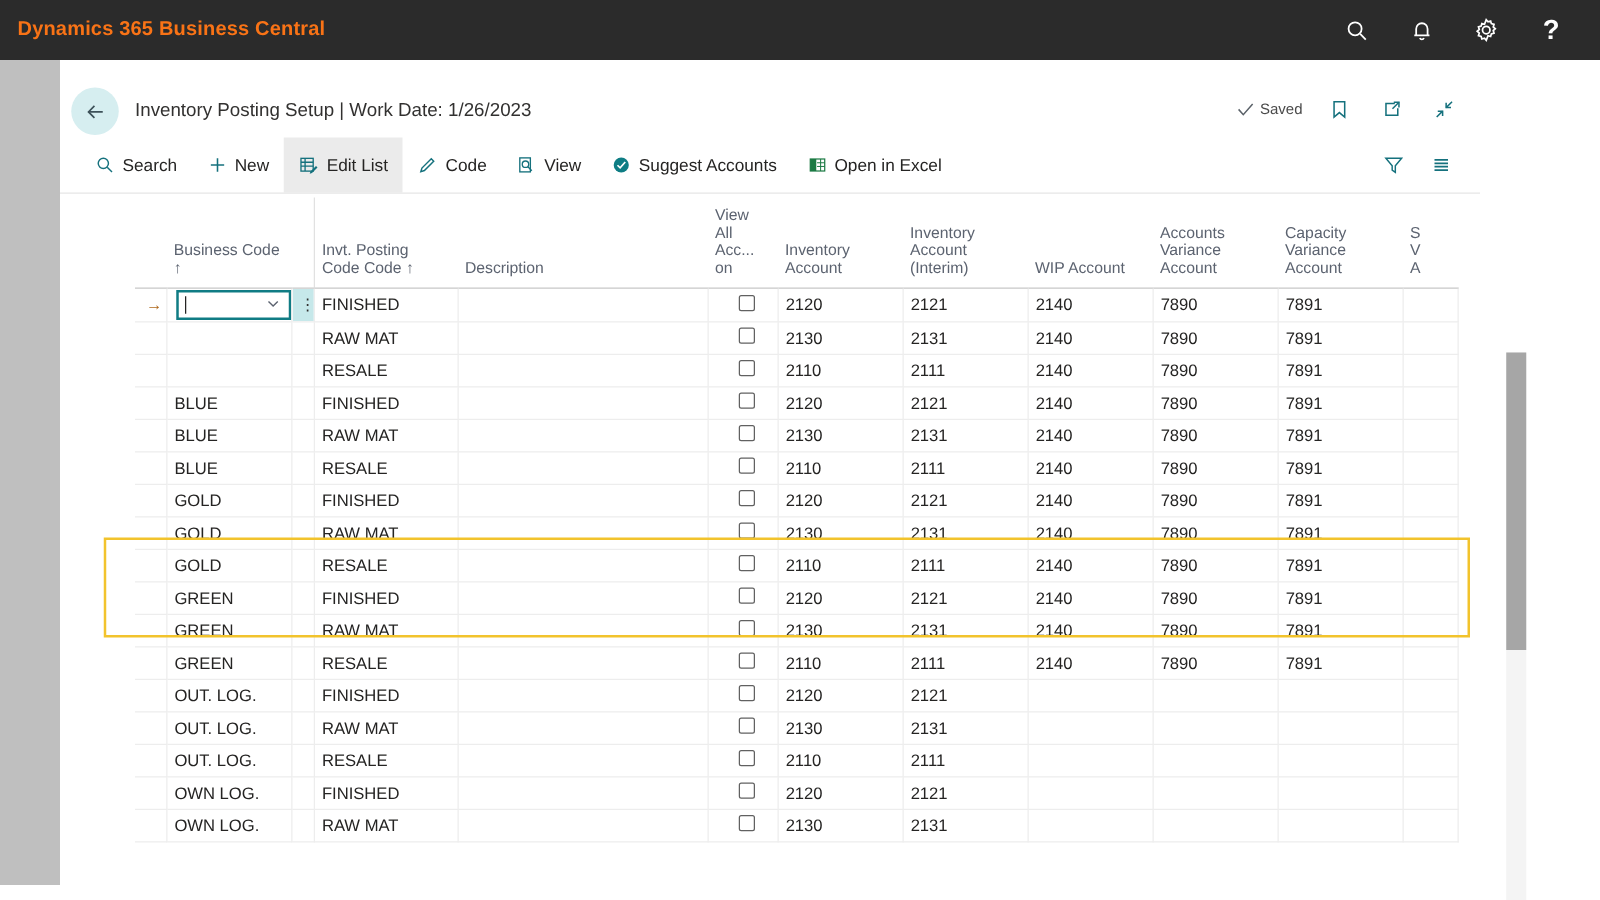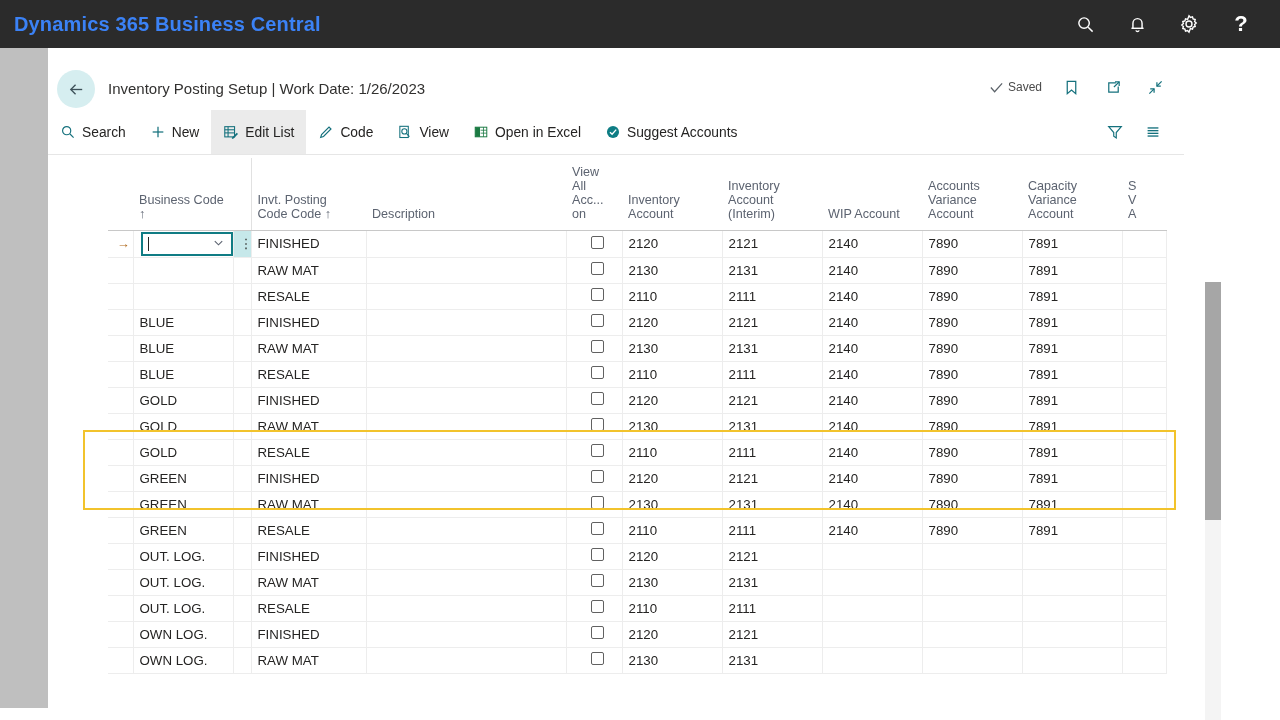--- a/index.html
+++ b/index.html
@@ -11,22 +11,22 @@
   }
   #app { position: relative; width: 1280px; height: 720px; }
 
   
   .topbar {
     position: absolute; left: 0; top: 0; width: 1280px; height: 48px;
     background: #2b2b2b; color: #ffffff;
     display: flex; align-items: center;
   }
   .brand {
-    margin-left: 14px; font-size: 20px; font-weight: bold;
-    letter-spacing: 0.15px; color: #3b82f6;
+    margin-left: 14px; font-size: 16px; font-weight: bold;
+    letter-spacing: 0.15px; color: #f97316;
   }
   .topbar-icons {
     margin-left: auto; display: flex; align-items: center; gap: 18px;
     margin-right: 22px;
   }
   .topbar-icons .tbtn {
     width: 34px; height: 34px; display: flex; align-items: center;
     justify-content: center; color: #fff; cursor: pointer;
   }
   .qmark { font-size: 22px; font-weight: bold; line-height: 1; }
@@ -61,21 +61,21 @@
   .saved {
     display: flex; align-items: center; gap: 4px;
     font-size: 12px; color: #4a4a4a;
   }
   .hicon { width: 26px; height: 26px; display:flex; align-items:center;
            justify-content:center; color:#15717d; cursor: pointer; }
 
   
   .ribbon {
     position: absolute; left: 0; top: 62px; width: 1136px; height: 44px;
-    display: flex; align-items: stretch; padding-left: 0; text-align: right;
+    display: flex; align-items: stretch; padding-left: 16px; text-align: right;
   }
   .rbtn {
     display: flex; align-items: center; gap: 6px;
     padding: 0 12px; font-size: 13.8px; color: #252423;
     cursor: pointer; white-space: nowrap;
   }
   .rbtn.active { background: #ebebeb; }
   .rbtn svg { display: block; }
   .ribbon-right {
     margin-left: auto; display: flex; align-items: center;
@@ -265,34 +265,34 @@
       <div class="rbtn">
         <svg width="16" height="16" viewBox="0 0 18 18" fill="none" stroke="#15717d" stroke-width="1.2">
           <rect x="3.2" y="2.6" width="9.5" height="12.6"></rect>
           <circle cx="8.3" cy="8.3" r="2.9"></circle>
             <line x1="10.5" y1="10.6" x2="14" y2="14.2"></line>
         </svg>
         <span>View</span>
       </div>
       <div class="rbtn">
         <svg width="16" height="16" viewBox="0 0 18 18">
+          <circle cx="9" cy="9" r="6.8" fill="#0e7d84"></circle>
+          <polyline points="5.6,9.2 8,11.6 12.6,6.3" fill="none" stroke="#fff" stroke-width="1.5"></polyline>
+        </svg>
+        <span>Suggest Accounts</span>
+      </div>
+      <div class="rbtn">
+        <svg width="16" height="16" viewBox="0 0 18 18">
           <rect x="2.5" y="3.6" width="13" height="10.8" fill="none" stroke="#1b7a43" stroke-width="1.1"></rect>
           <rect x="2.5" y="3.6" width="5.4" height="10.8" fill="#1b7a43"></rect>
           <line x1="8.6" y1="7" x2="15.5" y2="7" stroke="#1b7a43" stroke-width="0.9"></line>
           <line x1="8.6" y1="10.3" x2="15.5" y2="10.3" stroke="#1b7a43" stroke-width="0.9"></line>
           <line x1="11.8" y1="3.6" x2="11.8" y2="14.4" stroke="#1b7a43" stroke-width="0.9"></line>
         </svg>
         <span>Open in Excel</span>
-      </div>
-      <div class="rbtn">
-        <svg width="16" height="16" viewBox="0 0 18 18">
-          <circle cx="9" cy="9" r="6.8" fill="#0e7d84"></circle>
-          <polyline points="5.6,9.2 8,11.6 12.6,6.3" fill="none" stroke="#fff" stroke-width="1.5"></polyline>
-        </svg>
-        <span>Suggest Accounts</span>
       </div>
 
       <div class="ribbon-right">
         <div class="hicon">
           <svg width="18" height="18" viewBox="0 0 20 20" fill="none" stroke="currentColor" stroke-width="1.3">
             <polygon points="3,4 17,4 11.4,10.6 11.4,16.6 8.6,14.6 8.6,10.6"></polygon>
           </svg>
         </div>
         <div class="hicon">
           <svg width="18" height="18" viewBox="0 0 20 20" stroke="currentColor" stroke-width="1.5">

